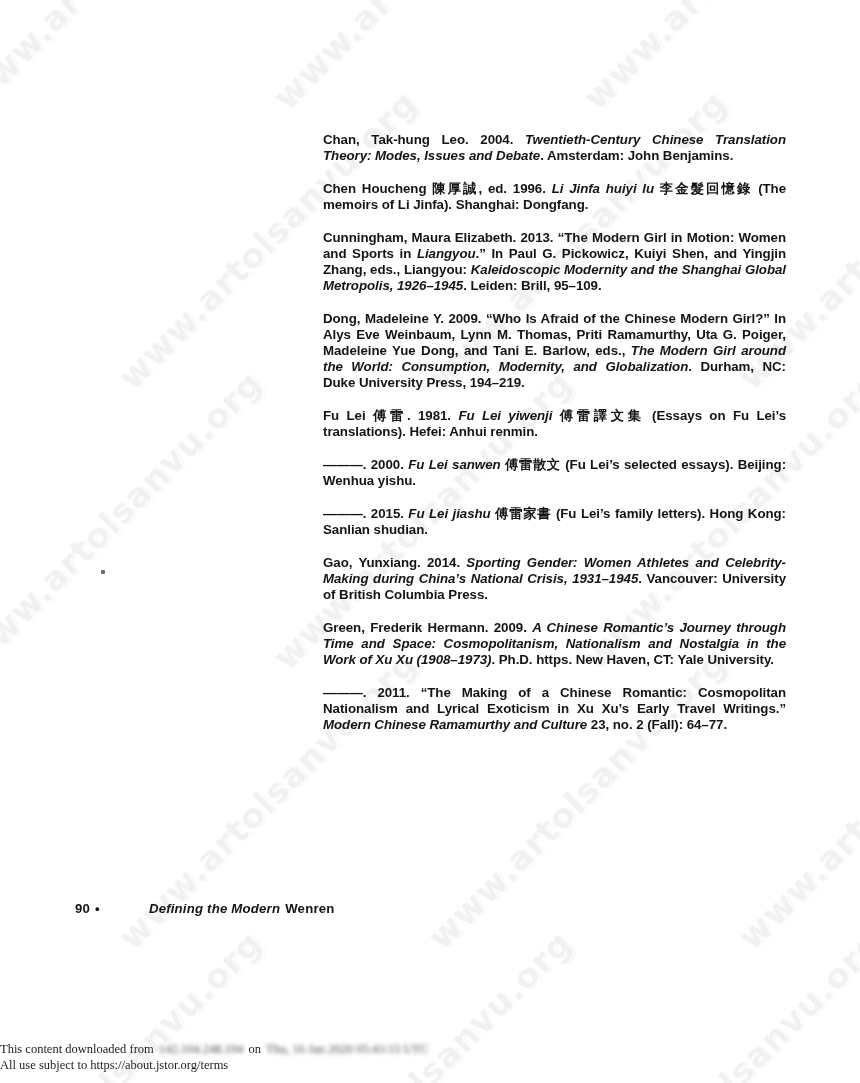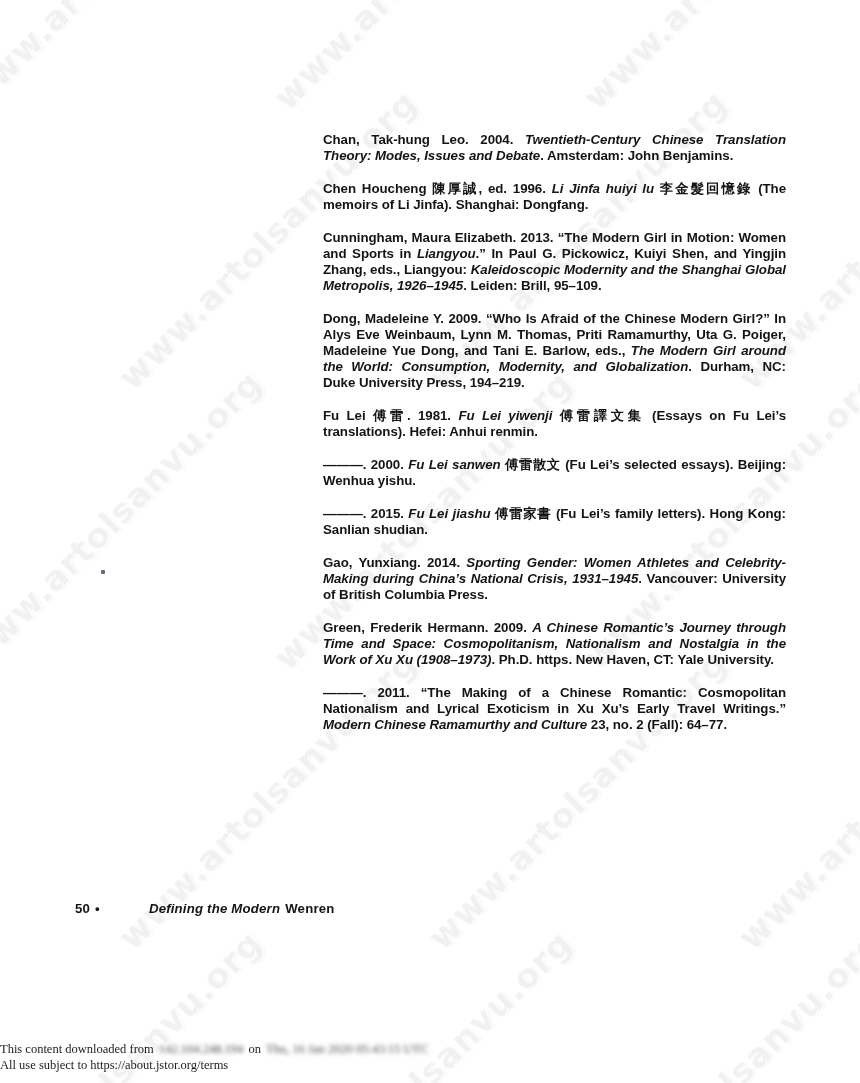--- a/index.html
+++ b/index.html
@@ -114,21 +114,21 @@
     <p class="entry"><span class="rm">———. 2000. </span><span class="it">Fu Lei sanwen</span><span class="rm"> 傅雷散文 (Fu Lei’s selected essays). Beijing: Wenhua yishu.</span></p>
     <p class="entry"><span class="rm">———. 2015. </span><span class="it">Fu Lei jiashu</span><span class="rm"> 傅雷家書 (Fu Lei’s family letters). Hong Kong: Sanlian shudian.</span></p>
     <p class="entry"><span class="rm">Gao, Yunxiang. 2014. </span><span class="it">Sporting Gender: Women Athletes and Celebrity-Making during China’s National Crisis, 1931–1945</span><span class="rm">. Vancouver: University of British Columbia Press.</span></p>
     <p class="entry"><span class="rm">Green, Frederik Hermann. 2009. </span><span class="it">A Chinese Romantic’s Journey through Time and Space: Cosmopolitanism, Nationalism and Nostalgia in the Work of Xu Xu (1908–1973)</span><span class="rm">. Ph.D. https. New Haven, CT: Yale University.</span></p>
     <p class="entry"><span class="rm">———. 2011. “The Making of a Chinese Romantic: Cosmopolitan Nationalism and Lyrical Exoticism in Xu Xu’s Early Travel Writings.” </span><span class="it">Modern Chinese Ramamurthy and Culture</span><span class="rm"> 23, no. 2 (Fall): 64–77.</span></p>
   </section>
 
 <div class="speck"></div>
 
 <div class="running-footer">
-  <span>50</span><span class="sep">•</span><span class="rt-italic">Defining the Modern</span><span>Wenren</span>
+  <span>90</span><span class="sep">•</span><span class="rt-italic">Defining the Modern</span><span>Wenren</span>
 </div>
 
 <div class="jstor-notice">
   <div>
     <span>This content downloaded from</span>
     <span class="redacted">142.104.248.194</span>
     <span>on</span>
     <span class="redacted">Thu, 16 Jan 2020 05:43:15 UTC</span>
   </div>
   <div>All use subject to https://about.jstor.org/terms</div>

